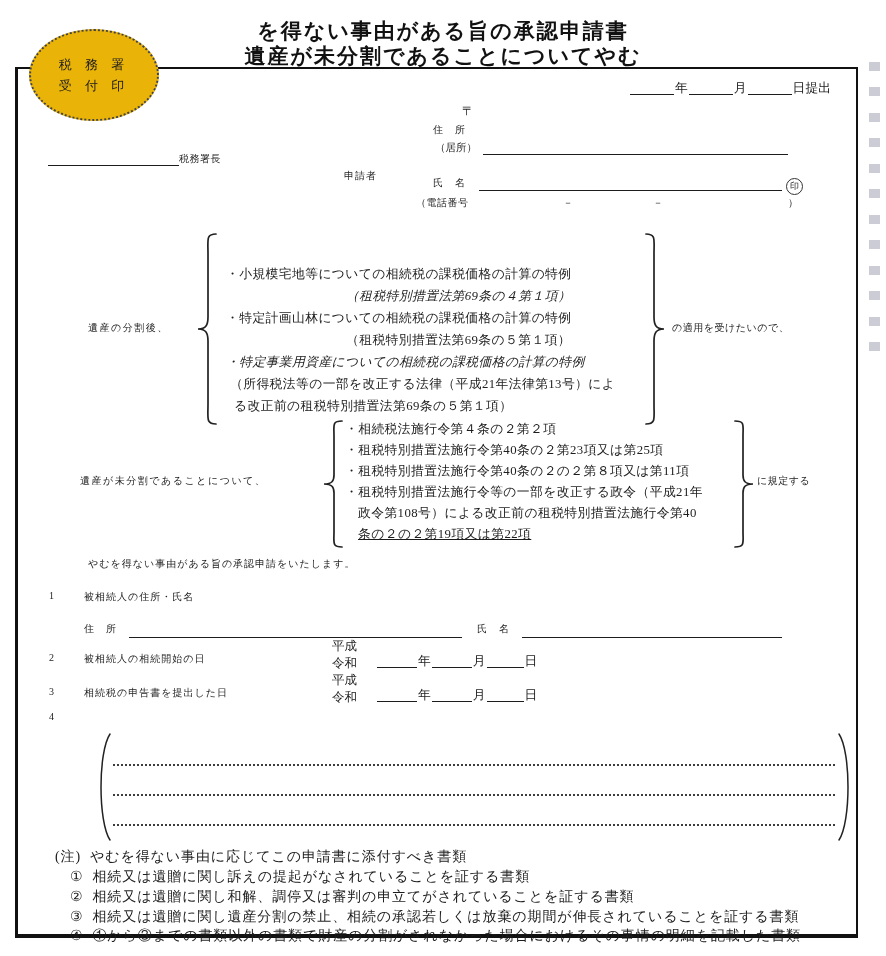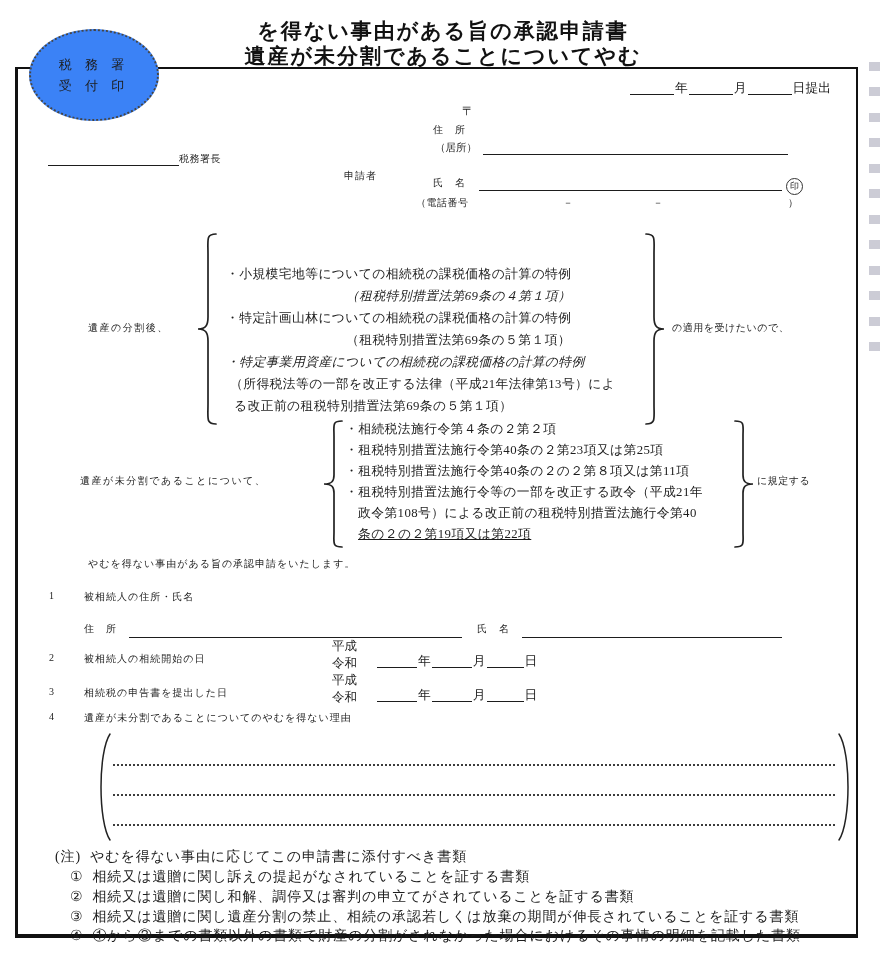--- a/index.html
+++ b/index.html
@@ -6,21 +6,21 @@
   .page{position:relative;width:886px;height:956px;background:#ffffff;overflow:hidden;
         font-family:"Liberation Serif","DejaVu Serif",serif;color:#1d1d1d;}
   .abs{position:absolute;white-space:nowrap;}
   .t{font-size:10px;letter-spacing:1px;}
   .bl{font-size:12.8px;letter-spacing:0.4px;}
   .title{font-family:"Liberation Sans","DejaVu Sans",sans-serif;font-weight:bold;
          font-size:21px;letter-spacing:2px;text-align:center;line-height:25px;color:#111;}
   .box{position:absolute;left:15px;top:67px;width:843px;height:871px;
        border:2px solid #111;border-left-width:3px;border-bottom-width:4px;box-sizing:border-box;}
   .stamp{position:absolute;left:29px;top:29px;width:126px;height:88px;border:2px dotted #444;
-         border-radius:50%;background:#3b82f6;display:flex;flex-direction:column;justify-content:center;
+         border-radius:50%;background:#eab308;display:flex;flex-direction:column;justify-content:center;
          align-items:center;z-index:3;}
   .stamp div{font-size:13px;letter-spacing:5px;line-height:21px;}
   .uline{position:absolute;border-bottom:1.4px solid #1d1d1d;}
   .blank{display:inline-block;border-bottom:1.4px solid #1d1d1d;height:12px;}
   .row{display:flex;align-items:flex-end;}
   .row .lbl{font-size:12.8px;line-height:13px;margin:0 1px;}
   .seal{position:absolute;width:15px;height:15px;border:1px solid #333;border-radius:50%;
         font-size:9px;line-height:15px;text-align:center;letter-spacing:0;}
   .dotline{position:absolute;border-top:2px dotted #3c3c3c;height:0;}
   .clipstrip{position:absolute;left:869px;top:62px;width:11px;height:305px;opacity:.5;
@@ -141,21 +141,20 @@
   <div class="abs row" style="left:377px;top:689px;">
     <span class="blank" style="width:40px"></span>
     <span class="lbl">年</span>
     <span class="blank" style="width:40px"></span>
     <span class="lbl">月</span>
     <span class="blank" style="width:37px"></span>
     <span class="lbl">日</span>
   </div>
 
   <div class="abs t" style="left:49px;top:711px;">4</div>
-  <div class="abs t" style="left:84px;top:711px;">遺産が未分割であることについてのやむを得ない理由</div>
   <svg style="left:94px;top:732px;" width="18" height="110">
     <path d="M16 2 C4 20 4 90 16 108" fill="none" stroke="#222" stroke-width="1.5" stroke-linecap="round"></path>
   </svg>
   <div class="dotline" style="left:113px;top:764px;width:722px;"></div>
   <div class="dotline" style="left:113px;top:794px;width:722px;"></div>
   <div class="dotline" style="left:113px;top:824px;width:722px;"></div>
   <svg style="left:837px;top:732px;" width="18" height="110">
     <path d="M2 2 C14 20 14 90 2 108" fill="none" stroke="#222" stroke-width="1.5" stroke-linecap="round"></path>
   </svg>
 

